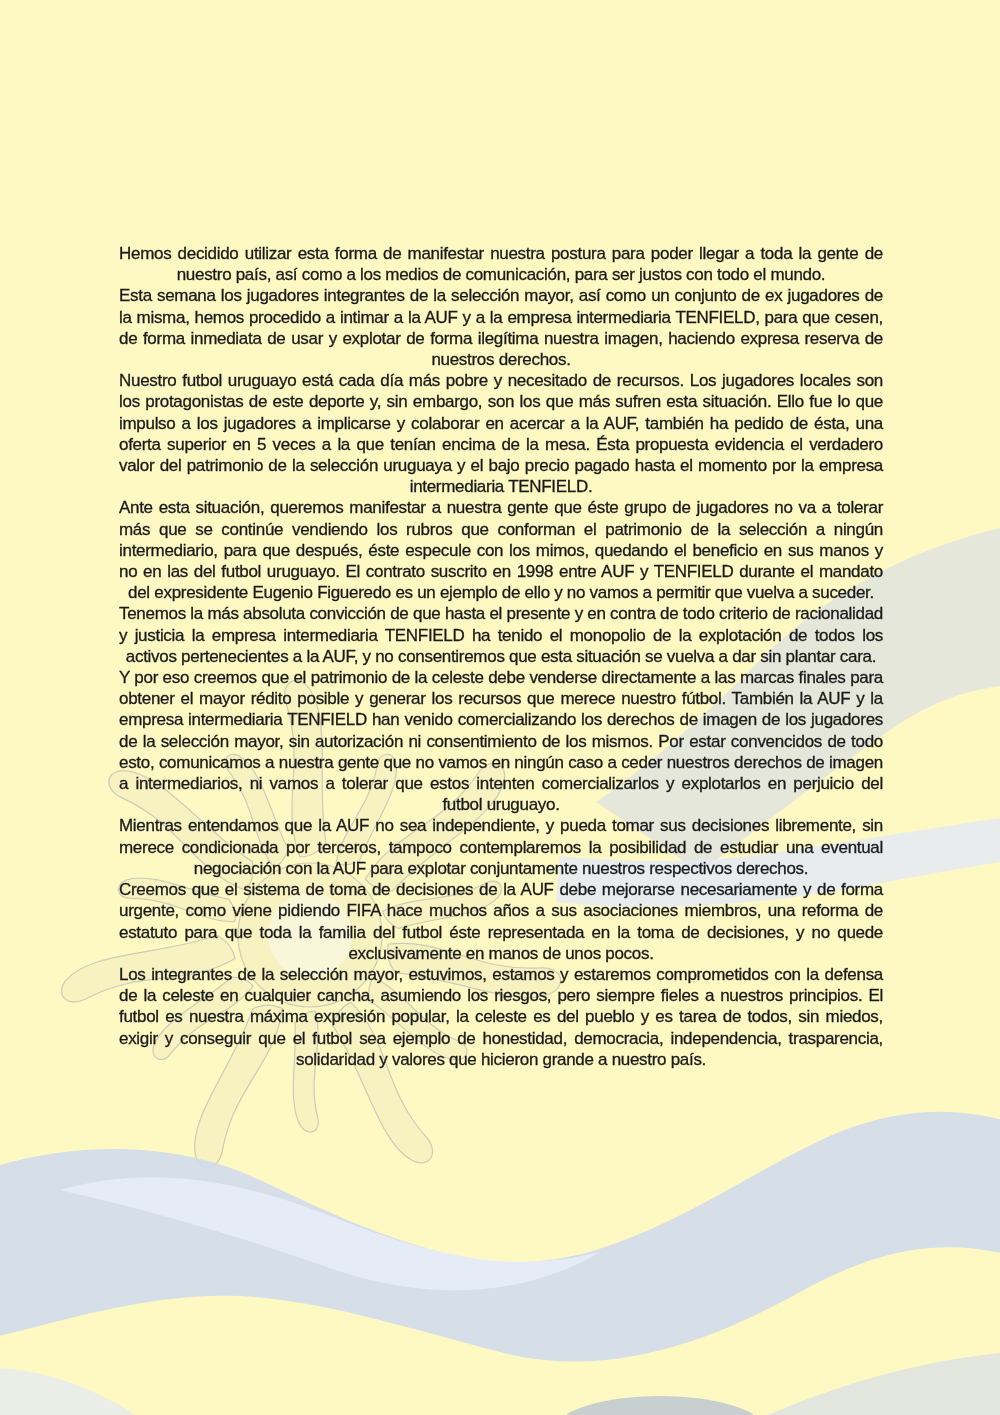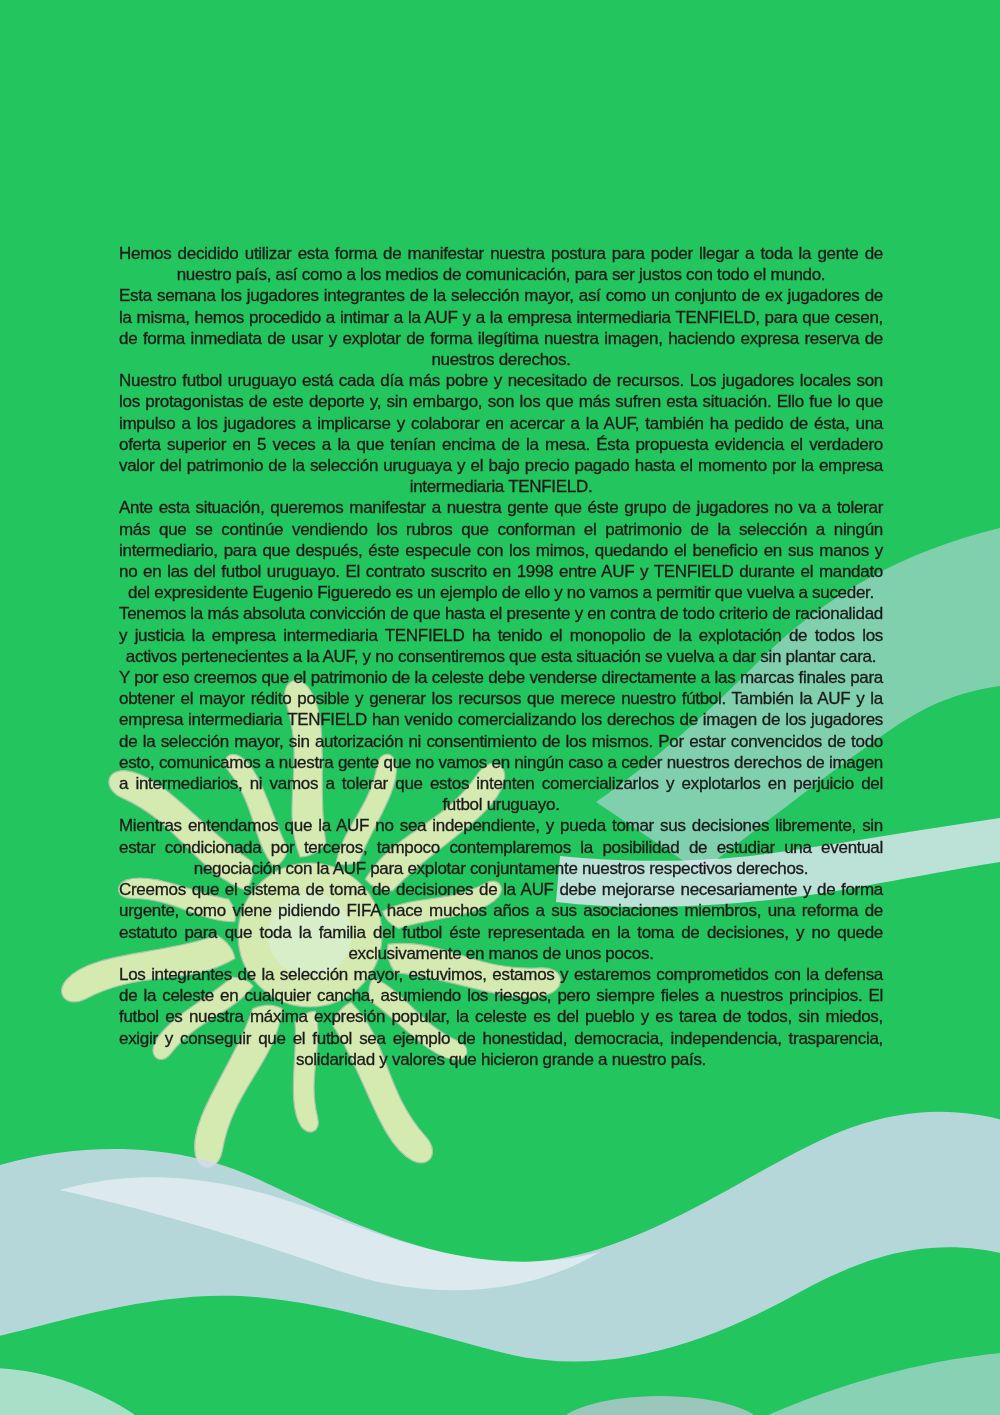--- a/index.html
+++ b/index.html
@@ -1,20 +1,20 @@
 <!DOCTYPE html>
 <html><head>
 <meta charset="utf-8">
 <style>
   html, body { margin: 0; padding: 0; background: #ffffff; }
   .page {
     position: relative;
     width: 1000px;
     height: 1415px;
-    background: #22c55e;
+    background: #fef9c3;
     overflow: hidden;
     font-family: "Liberation Sans", sans-serif;
   }
   .bg-art {
     position: absolute;
     left: 0; top: 0;
     width: 1000px; height: 1415px;
     pointer-events: none;
   }
   .content {
@@ -81,18 +81,18 @@
     <ellipse cx="660" cy="1430" rx="105" ry="34" opacity="0.8" fill="#b9c6d2"></ellipse>
   </svg>
 
   <div class="content">
     <p>Hemos decidido utilizar esta forma de manifestar nuestra postura para poder llegar a toda la gente de nuestro país, así como a los medios de comunicación, para ser justos con todo el mundo.</p>
     <p>Esta semana los jugadores integrantes de la selección mayor, así como un conjunto de ex jugadores de la misma, hemos procedido a intimar a la AUF y a la empresa intermediaria TENFIELD, para que cesen, de forma inmediata de usar y explotar de forma ilegítima nuestra imagen, haciendo expresa reserva de nuestros derechos.</p>
     <p>Nuestro futbol uruguayo está cada día más pobre y necesitado de recursos. Los jugadores locales son los protagonistas de este deporte y, sin embargo, son los que más sufren esta situación. Ello fue lo que impulso a los jugadores a implicarse y colaborar en acercar a la AUF, también ha pedido de ésta, una oferta superior en 5 veces a la que tenían encima de la mesa. Ésta propuesta evidencia el verdadero valor del patrimonio de la selección uruguaya y el bajo precio pagado hasta el momento por la empresa intermediaria TENFIELD.</p>
     <p>Ante esta situación, queremos manifestar a nuestra gente que éste grupo de jugadores no va a tolerar más que se continúe vendiendo los rubros que conforman el patrimonio de la selección a ningún intermediario, para que después, éste especule con los mimos, quedando el beneficio en sus manos y no en las del futbol uruguayo. El contrato suscrito en 1998 entre AUF y TENFIELD durante el mandato del expresidente Eugenio Figueredo es un ejemplo de ello y no vamos a permitir que vuelva a suceder.</p>
     <p>Tenemos la más absoluta convicción de que hasta el presente y en contra de todo criterio de racionalidad y justicia la empresa intermediaria TENFIELD ha tenido el monopolio de la explotación de todos los activos pertenecientes a la AUF, y no consentiremos que esta situación se vuelva a dar sin plantar cara.</p>
     <p>Y por eso creemos que el patrimonio de la celeste debe venderse directamente a las marcas finales para obtener el mayor rédito posible y generar los recursos que merece nuestro fútbol. También la AUF y la empresa intermediaria TENFIELD han venido comercializando los derechos de imagen de los jugadores de la selección mayor, sin autorización ni consentimiento de los mismos. Por estar convencidos de todo esto, comunicamos a nuestra gente que no vamos en ningún caso a ceder nuestros derechos de imagen a intermediarios, ni vamos a tolerar que estos intenten comercializarlos y explotarlos en perjuicio del futbol uruguayo.</p>
-    <p>Mientras entendamos que la AUF no sea independiente, y pueda tomar sus decisiones libremente, sin estar condicionada por terceros, tampoco contemplaremos la posibilidad de estudiar una eventual negociación con la AUF para explotar conjuntamente nuestros respectivos derechos.</p>
+    <p>Mientras entendamos que la AUF no sea independiente, y pueda tomar sus decisiones libremente, sin merece condicionada por terceros, tampoco contemplaremos la posibilidad de estudiar una eventual negociación con la AUF para explotar conjuntamente nuestros respectivos derechos.</p>
     <p>Creemos que el sistema de toma de decisiones de la AUF debe mejorarse necesariamente y de forma urgente, como viene pidiendo FIFA hace muchos años a sus asociaciones miembros, una reforma de estatuto para que toda la familia del futbol éste representada en la toma de decisiones, y no quede exclusivamente en manos de unos pocos.</p>
     <p>Los integrantes de la selección mayor, estuvimos, estamos y estaremos comprometidos con la defensa de la celeste en cualquier cancha, asumiendo los riesgos, pero siempre fieles a nuestros principios. El futbol es nuestra máxima expresión popular, la celeste es del pueblo y es tarea de todos, sin miedos, exigir y conseguir que el futbol sea ejemplo de honestidad, democracia, independencia, trasparencia, solidaridad y valores que hicieron grande a nuestro país.</p>
   </div>
 
 </div>
 
 </body></html>

